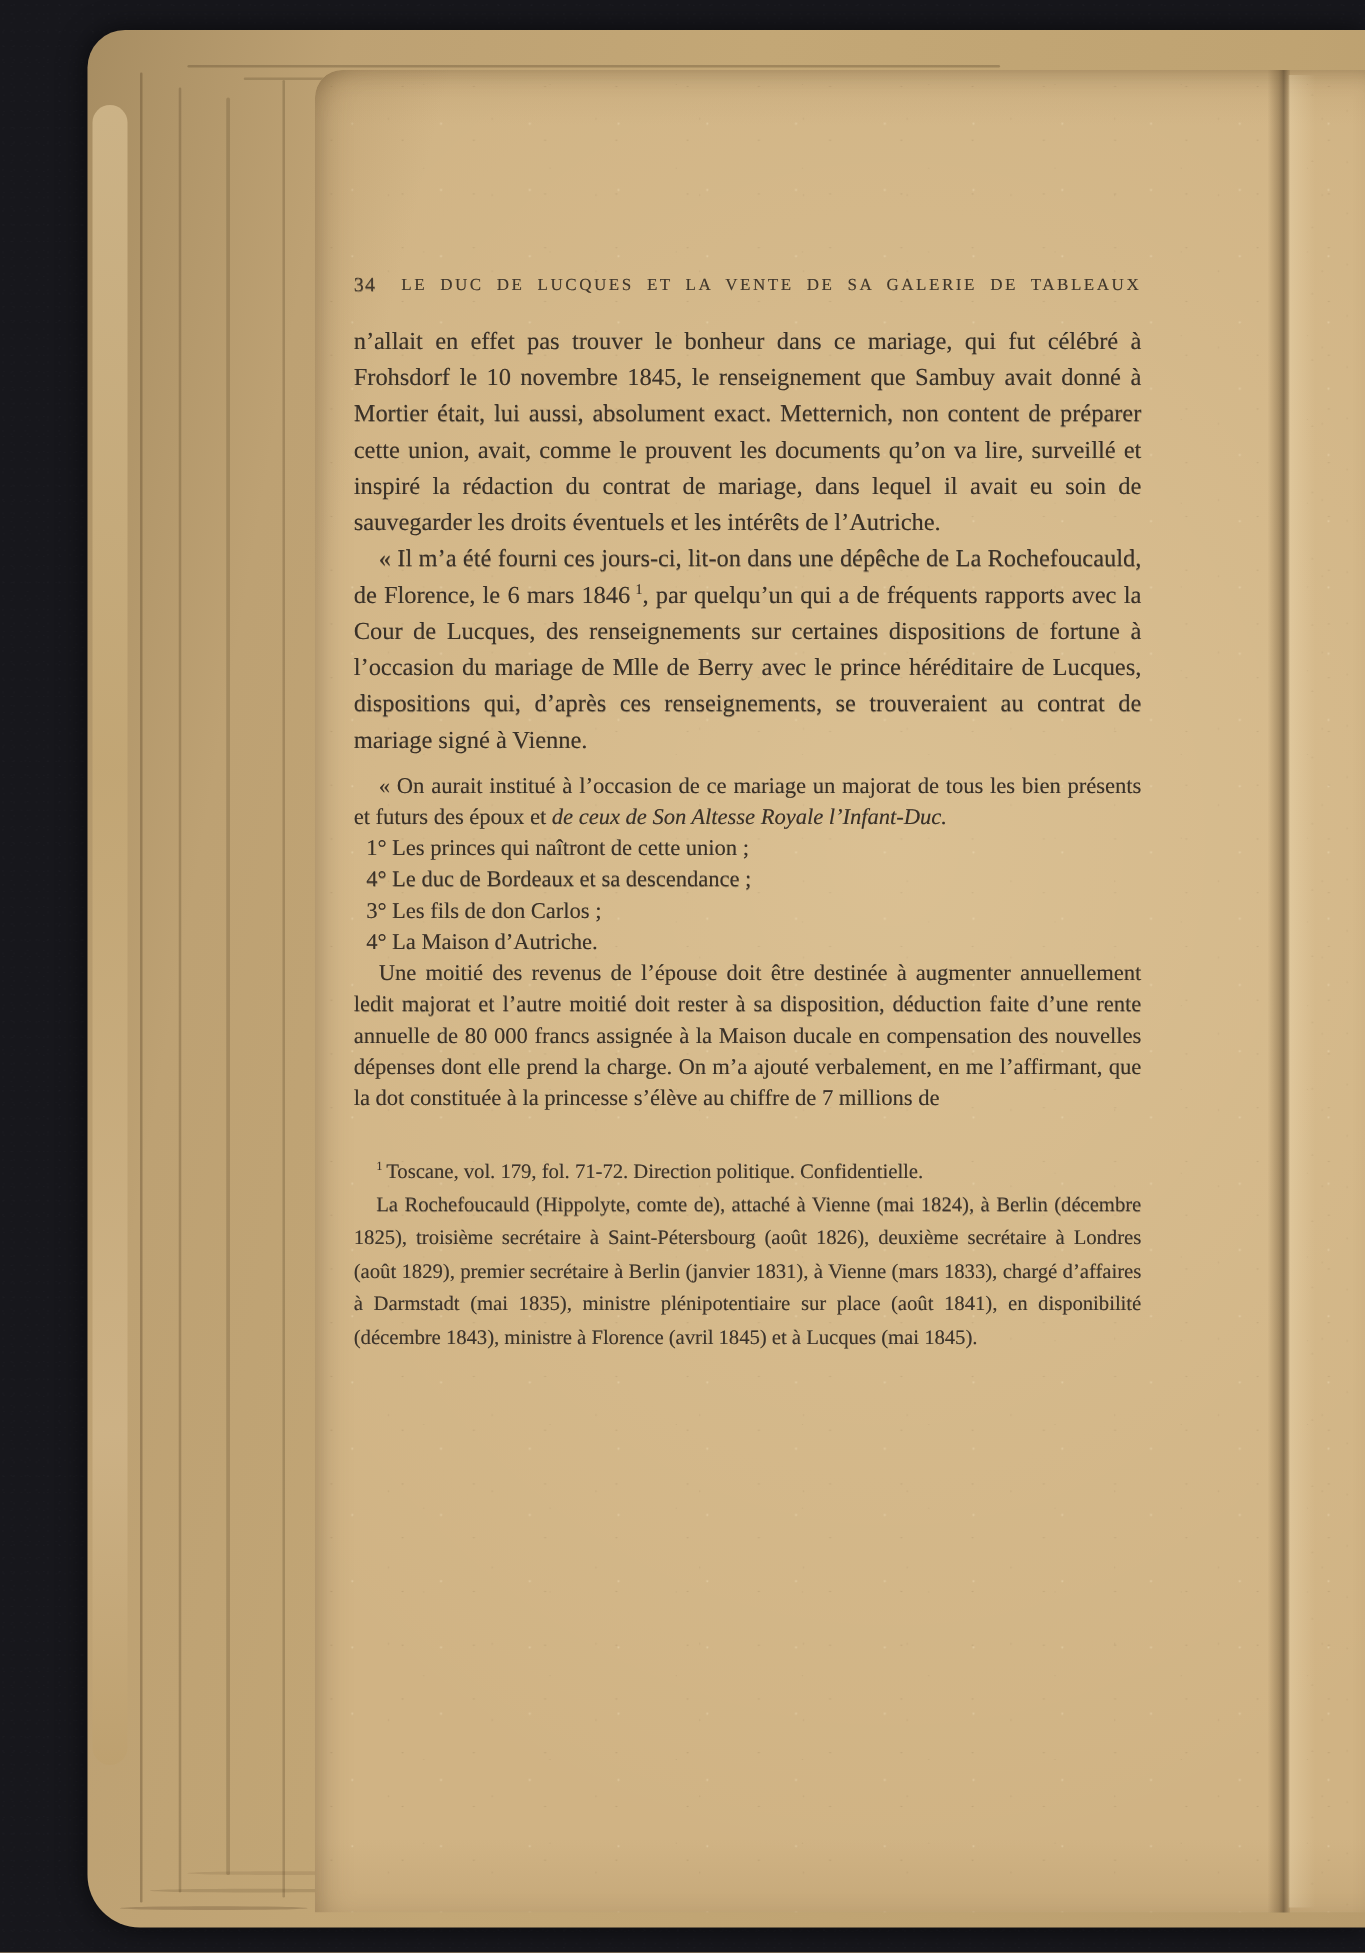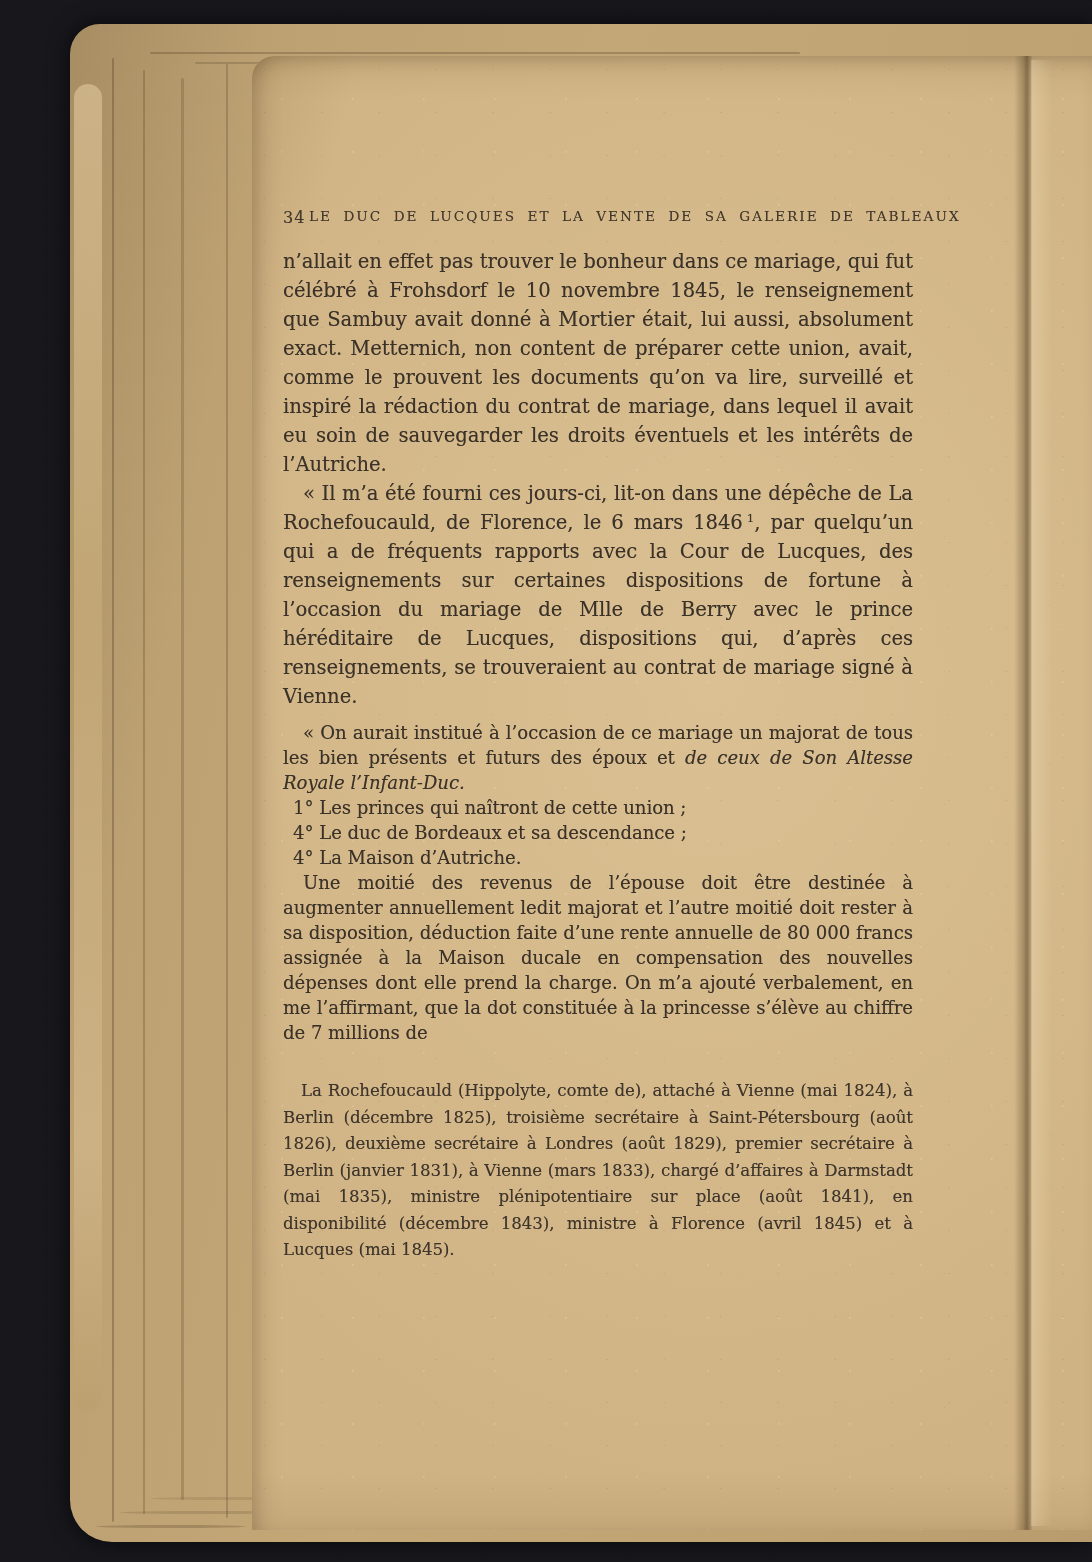--- a/index.html
+++ b/index.html
@@ -67,23 +67,24 @@
     background:linear-gradient(90deg,#bb9e6f 0%,#c9ad7e 45%,#d2b685 100%);
     background-image:
       linear-gradient(90deg, rgba(255,240,205,.25) 0%, rgba(255,240,205,0) 35%),
       radial-gradient(ellipse 2px 1px at 40% 30%, rgba(120,95,60,.25), transparent 65%),
       radial-gradient(ellipse 1px 2px at 70% 70%, rgba(120,95,60,.2), transparent 65%);
     background-size:100% 100%, 47px 53px, 67px 41px;
   }
 
   
   .textblock{
-    position:absolute; left:283px; top:208px; width:630px;
+    position:absolute; left:283px; top:220px; width:630px;
     color:#3a3128;
     text-shadow:0.2px 0.2px 0.5px rgba(62,52,40,.45);
+    font-family:Liberation Serif, serif;
   }
   .runhead{ position:relative; height:22px; margin-bottom:17px; color:#42382c; }
   .pageno{ position:absolute; left:0; top:0; font-size:16px; letter-spacing:1px; }
   .runtitle{
     display:block; text-align:right; font-size:13.5px;
     letter-spacing:2.1px; word-spacing:5px; white-space:nowrap; padding-left:26px;
   }
   p{ margin:0; }
   .main{ font-size:19.5px; line-height:29px; text-align:justify; }
   .ind{ text-indent:20px; }
@@ -127,21 +128,23 @@
 
   <p class="main">n’allait en effet pas trouver le bonheur dans ce mariage, qui fut célébré à Frohsdorf le 10 novembre 1845, le renseignement que Sambuy avait donné à Mortier était, lui aussi, absolument exact. Metternich, non content de préparer cette union, avait, comme le prouvent les documents qu’on va lire, surveillé et inspiré la rédaction du contrat de mariage, dans lequel il avait eu soin de sauvegarder les droits éventuels et les intérêts de l’Autriche.</p>
 
   <p class="main ind"><span>« Il m’a été fourni ces jours-ci, lit-on dans une dépêche de La Rochefoucauld, de Florence, le 6 mars 1846</span><sup class="spaced">1</sup><span>, par quelqu’un qui a de fréquents rapports avec la Cour de Lucques, des renseignements sur certaines dispositions de fortune à l’occasion du mariage de Mlle de Berry avec le prince héréditaire de Lucques, dispositions qui, d’après ces renseignements, se trouveraient au contrat de mariage signé à Vienne.</span></p>
 
 
   <div class="note">
     <p class="ind"><span>« On aurait institué à l’occasion de ce mariage un majorat de tous les bien présents et futurs des époux et </span><em>de ceux de Son Altesse Royale l’Infant-Duc.</em></p>
     <p class="item">1° Les princes qui naîtront de cette union ;</p>
     <p class="item">4° Le duc de Bordeaux et sa descendance ;</p>
+    <p class="item">3° Les fils de don Carlos ;</p>
     <p class="item">4° La Maison d’Autriche.</p>
     <p class="ind">Une moitié des revenus de l’épouse doit être destinée à augmenter annuellement ledit majorat et l’autre moitié doit rester à sa disposition, déduction faite d’une rente annuelle de 80 000 francs assignée à la Maison ducale en compensation des nouvelles dépenses dont elle prend la charge. On m’a ajouté verbalement, en me l’affirmant, que la dot constituée à la princesse s’élève au chiffre de 7 millions de</p>
   </div>
 
   <div class="fnblock">
+    <p><sup class="lead">1</sup><span>Toscane, vol. 179, fol. 71-72. Direction politique. Confidentielle.</span></p>
     <p>La Rochefoucauld (Hippolyte, comte de), attaché à Vienne (mai 1824), à Berlin (décembre 1825), troisième secrétaire à Saint-Pétersbourg (août 1826), deuxième secrétaire à Londres (août 1829), premier secrétaire à Berlin (janvier 1831), à Vienne (mars 1833), chargé d’affaires à Darmstadt (mai 1835), ministre plénipotentiaire sur place (août 1841), en disponibilité (décembre 1843), ministre à Florence (avril 1845) et à Lucques (mai 1845).</p>
   </div>
 
 </div>
 
 </body></html>

